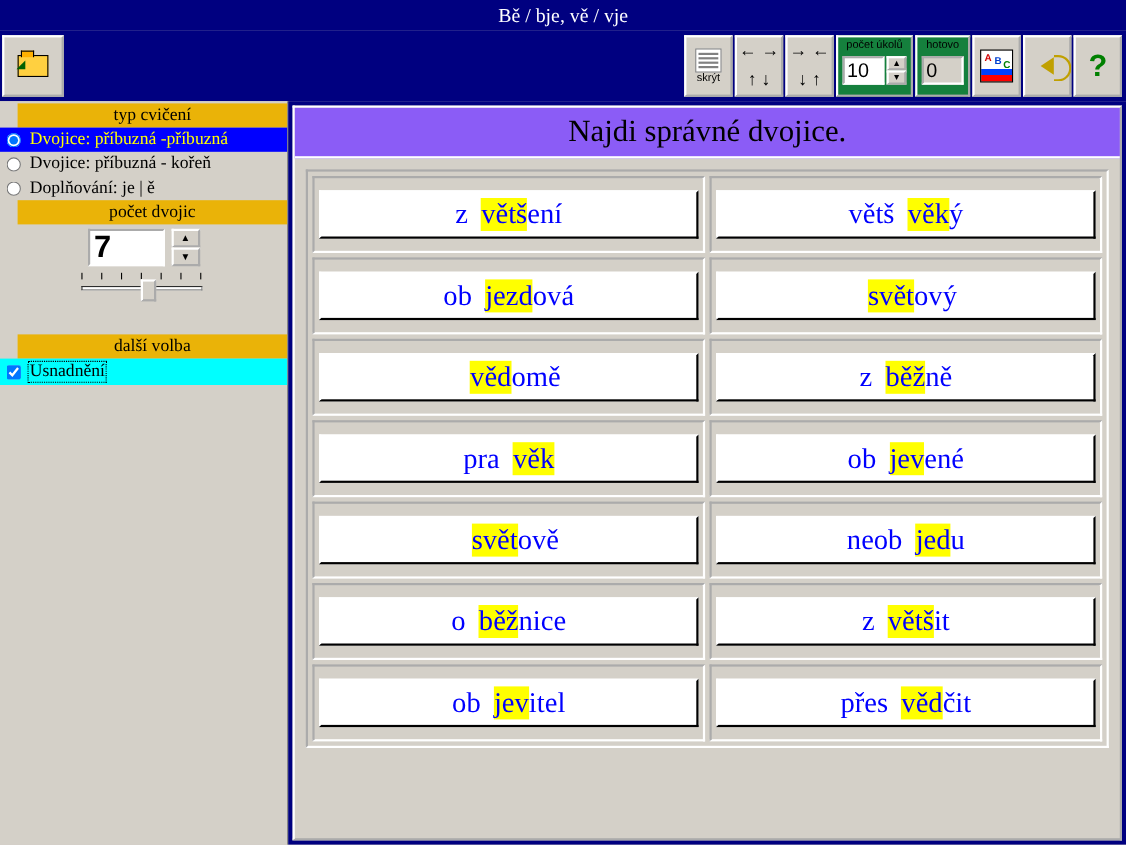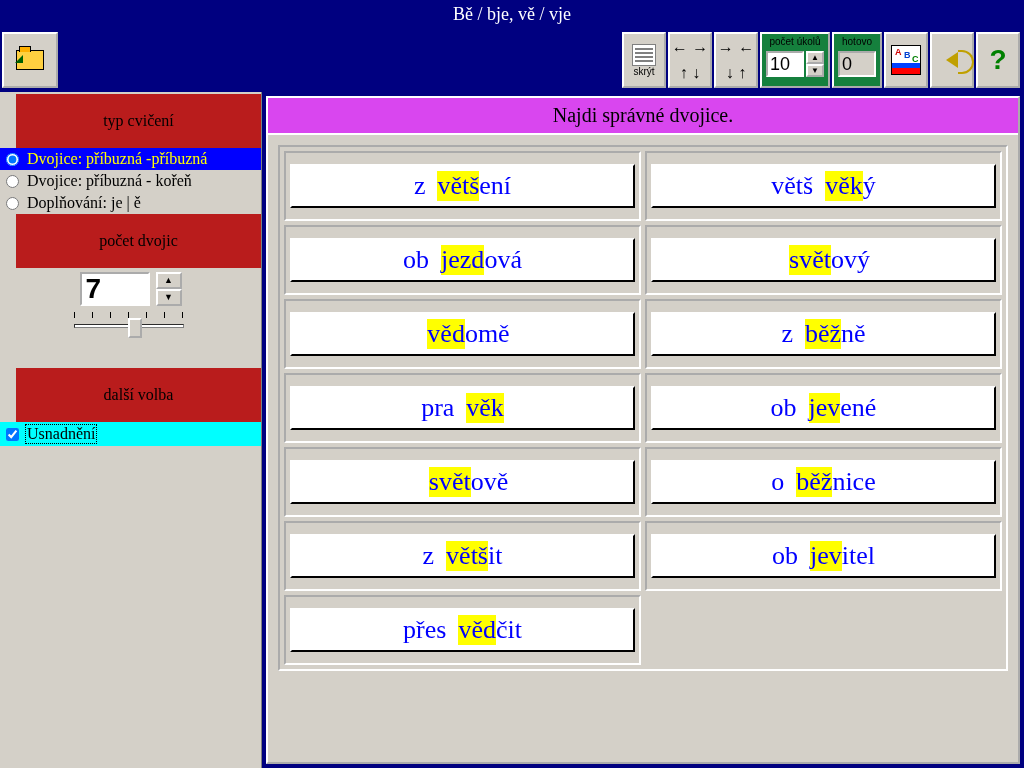--- a/index.html
+++ b/index.html
@@ -94,23 +94,23 @@
     height: calc(768px - 28px - 64px);
   }
   .sidebar {
     width: 262px;
     background: #d4d0c8;
     border-right: 1px solid #808080;
     padding-top: 2px;
     font-size: 16px;
   }
   .sidehdr {
-    background: #b91c1c;
+    background: #eab308;
     text-align: center;
-    padding: 18px 0;
+    padding: 2px 0;
     margin-left: 16px;
   }
   .radio-row {
     padding: 2px 4px 2px 6px;
     display: flex;
     align-items: center;
     gap: 4px;
   }
   .radio-row.sel {
     background: #0000ff;
@@ -184,24 +184,24 @@
   .panel {
     width: 100%;
     height: 100%;
     background: #d4d0c8;
     border: 2px outset #fff;
     display: flex;
     flex-direction: column;
     padding: 0;
   }
   .instr {
-    background: #d946ef;
+    background: #8b5cf6;
     border-bottom: 2px inset #fff;
     text-align: center;
-    font-size: 20px;
+    font-size: 28px;
     padding: 6px 0;
   }
   .grid {
     margin: 10px 10px 0 10px;
     border: 2px inset #fff;
     background: #d4d0c8;
     display: grid;
     grid-template-columns: 1fr 1fr;
     grid-auto-rows: 70px;
     padding: 4px;
@@ -453,20 +453,27 @@
           </div>
           <div class="cell">
             <div class="card">
               <span></span>
               <span class="hl">svět</span>
               <span>ově</span>
             </div>
           </div>
           <div class="cell">
             <div class="card">
+              <span>neob</span>
+              <span class="hl">jed</span>
+              <span>u</span>
+            </div>
+          </div>
+          <div class="cell">
+            <div class="card">
               <span>o</span>
               <span class="hl">běž</span>
               <span>nice</span>
             </div>
           </div>
           <div class="cell">
             <div class="card">
               <span>z</span>
               <span class="hl">větš</span>
               <span>it</span>

